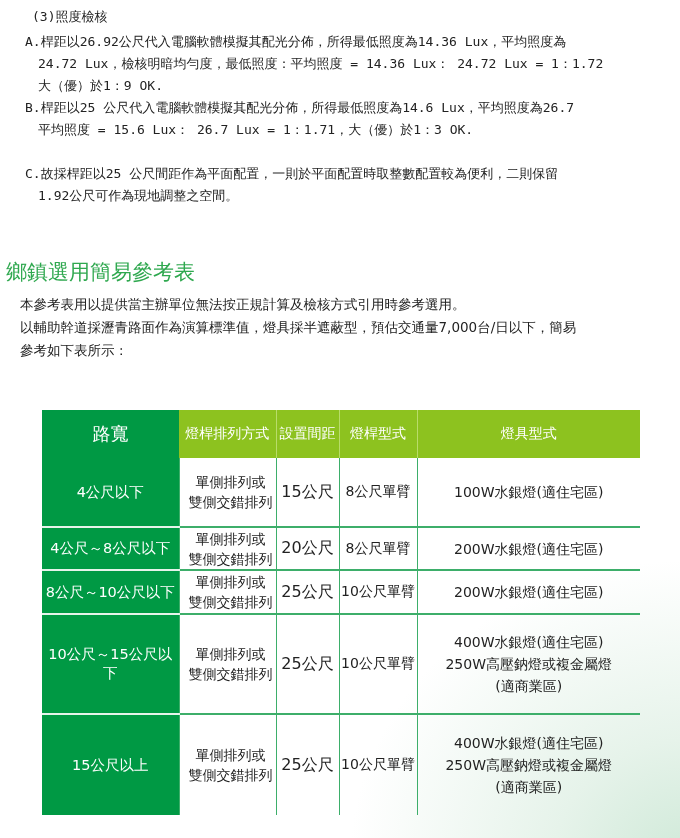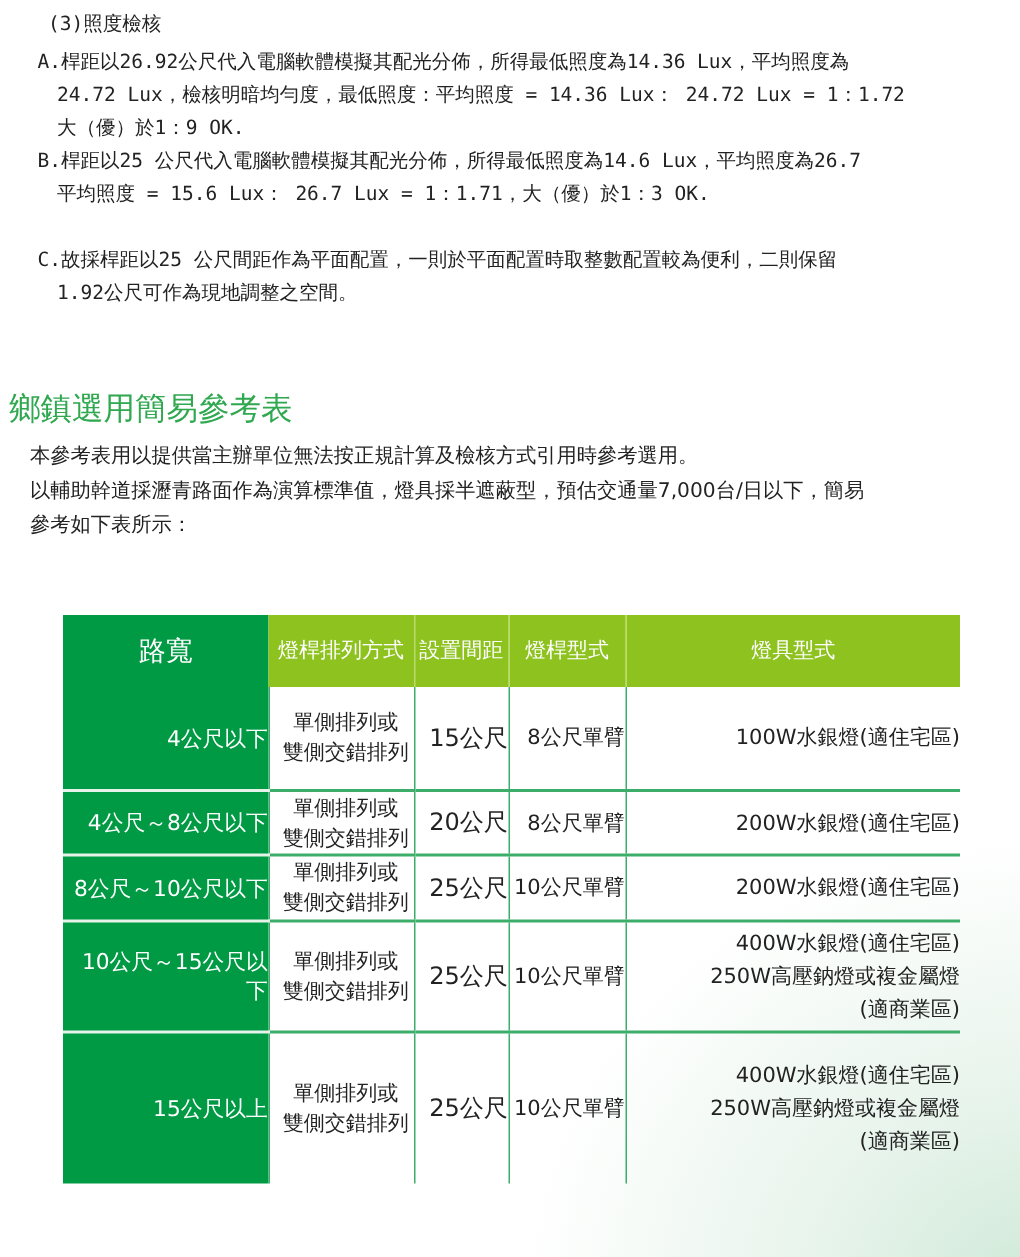--- a/index.html
+++ b/index.html
@@ -18,21 +18,21 @@
   .intro { position:absolute; left:20px; top:293px; font-size:13.5px; line-height:23px; color:#222; }
   .intro span { display:block; white-space:nowrap; }
   table.ref {
     position:absolute; left:42px; top:410px; width:598px;
     border-collapse:collapse; table-layout:fixed;
     font-size:14px; color:#222;
   }
   table.ref th { height:46px; font-weight:normal; color:#fff; font-size:14px; background:#8dc21f; border-right:1px solid #b9dc6a; }
   table.ref th.first { background:#009944; font-size:18px; border-right:none; }
   table.ref th:last-child { border-right:none; }
-  table.ref td { border-right:1px solid #3dae6a; border-bottom:2px solid #3dae6a; text-align:right; vertical-align:middle; padding:0; }
+  table.ref td { border-right:1px solid #3dae6a; border-bottom:2px solid #3dae6a; text-align:center; vertical-align:middle; padding:0; }
   table.ref td.rw { background:#009944; color:#fff; border-bottom:2px solid #e6f3ea; font-size:14.5px; }
   table.ref td.arr { text-align:center; padding-left:6px; line-height:20px; }
   table.ref td.lamp { line-height:22px; }
   table.ref td:last-child { border-right:none; }
   table.ref tr:last-child td { border-bottom:none; }
   .sp { font-size:16px; }
 </style>
 </head>
 <body>
 
@@ -94,21 +94,21 @@
       <td>8公尺單臂</td>
       <td class="lamp"><span>200W水銀燈(適住宅區)</span></td>
     </tr>
     <tr style="height:44px">
       <td class="rw">8公尺～10公尺以下</td>
       <td class="arr"><span>單側排列或</span><br><span>雙側交錯排列</span></td>
       <td class="sp">25公尺</td>
       <td>10公尺單臂</td>
       <td class="lamp"><span>200W水銀燈(適住宅區)</span></td>
     </tr>
-    <tr style="height:74px">
+    <tr style="height:100px">
       <td class="rw">10公尺～15公尺以下</td>
       <td class="arr"><span>單側排列或</span><br><span>雙側交錯排列</span></td>
       <td class="sp">25公尺</td>
       <td>10公尺單臂</td>
       <td class="lamp"><span>400W水銀燈(適住宅區)</span><br><span>250W高壓鈉燈或複金屬燈</span><br><span>(適商業區)</span></td>
     </tr>
     <tr style="height:101px">
       <td class="rw">15公尺以上</td>
       <td class="arr"><span>單側排列或</span><br><span>雙側交錯排列</span></td>
       <td class="sp">25公尺</td>

